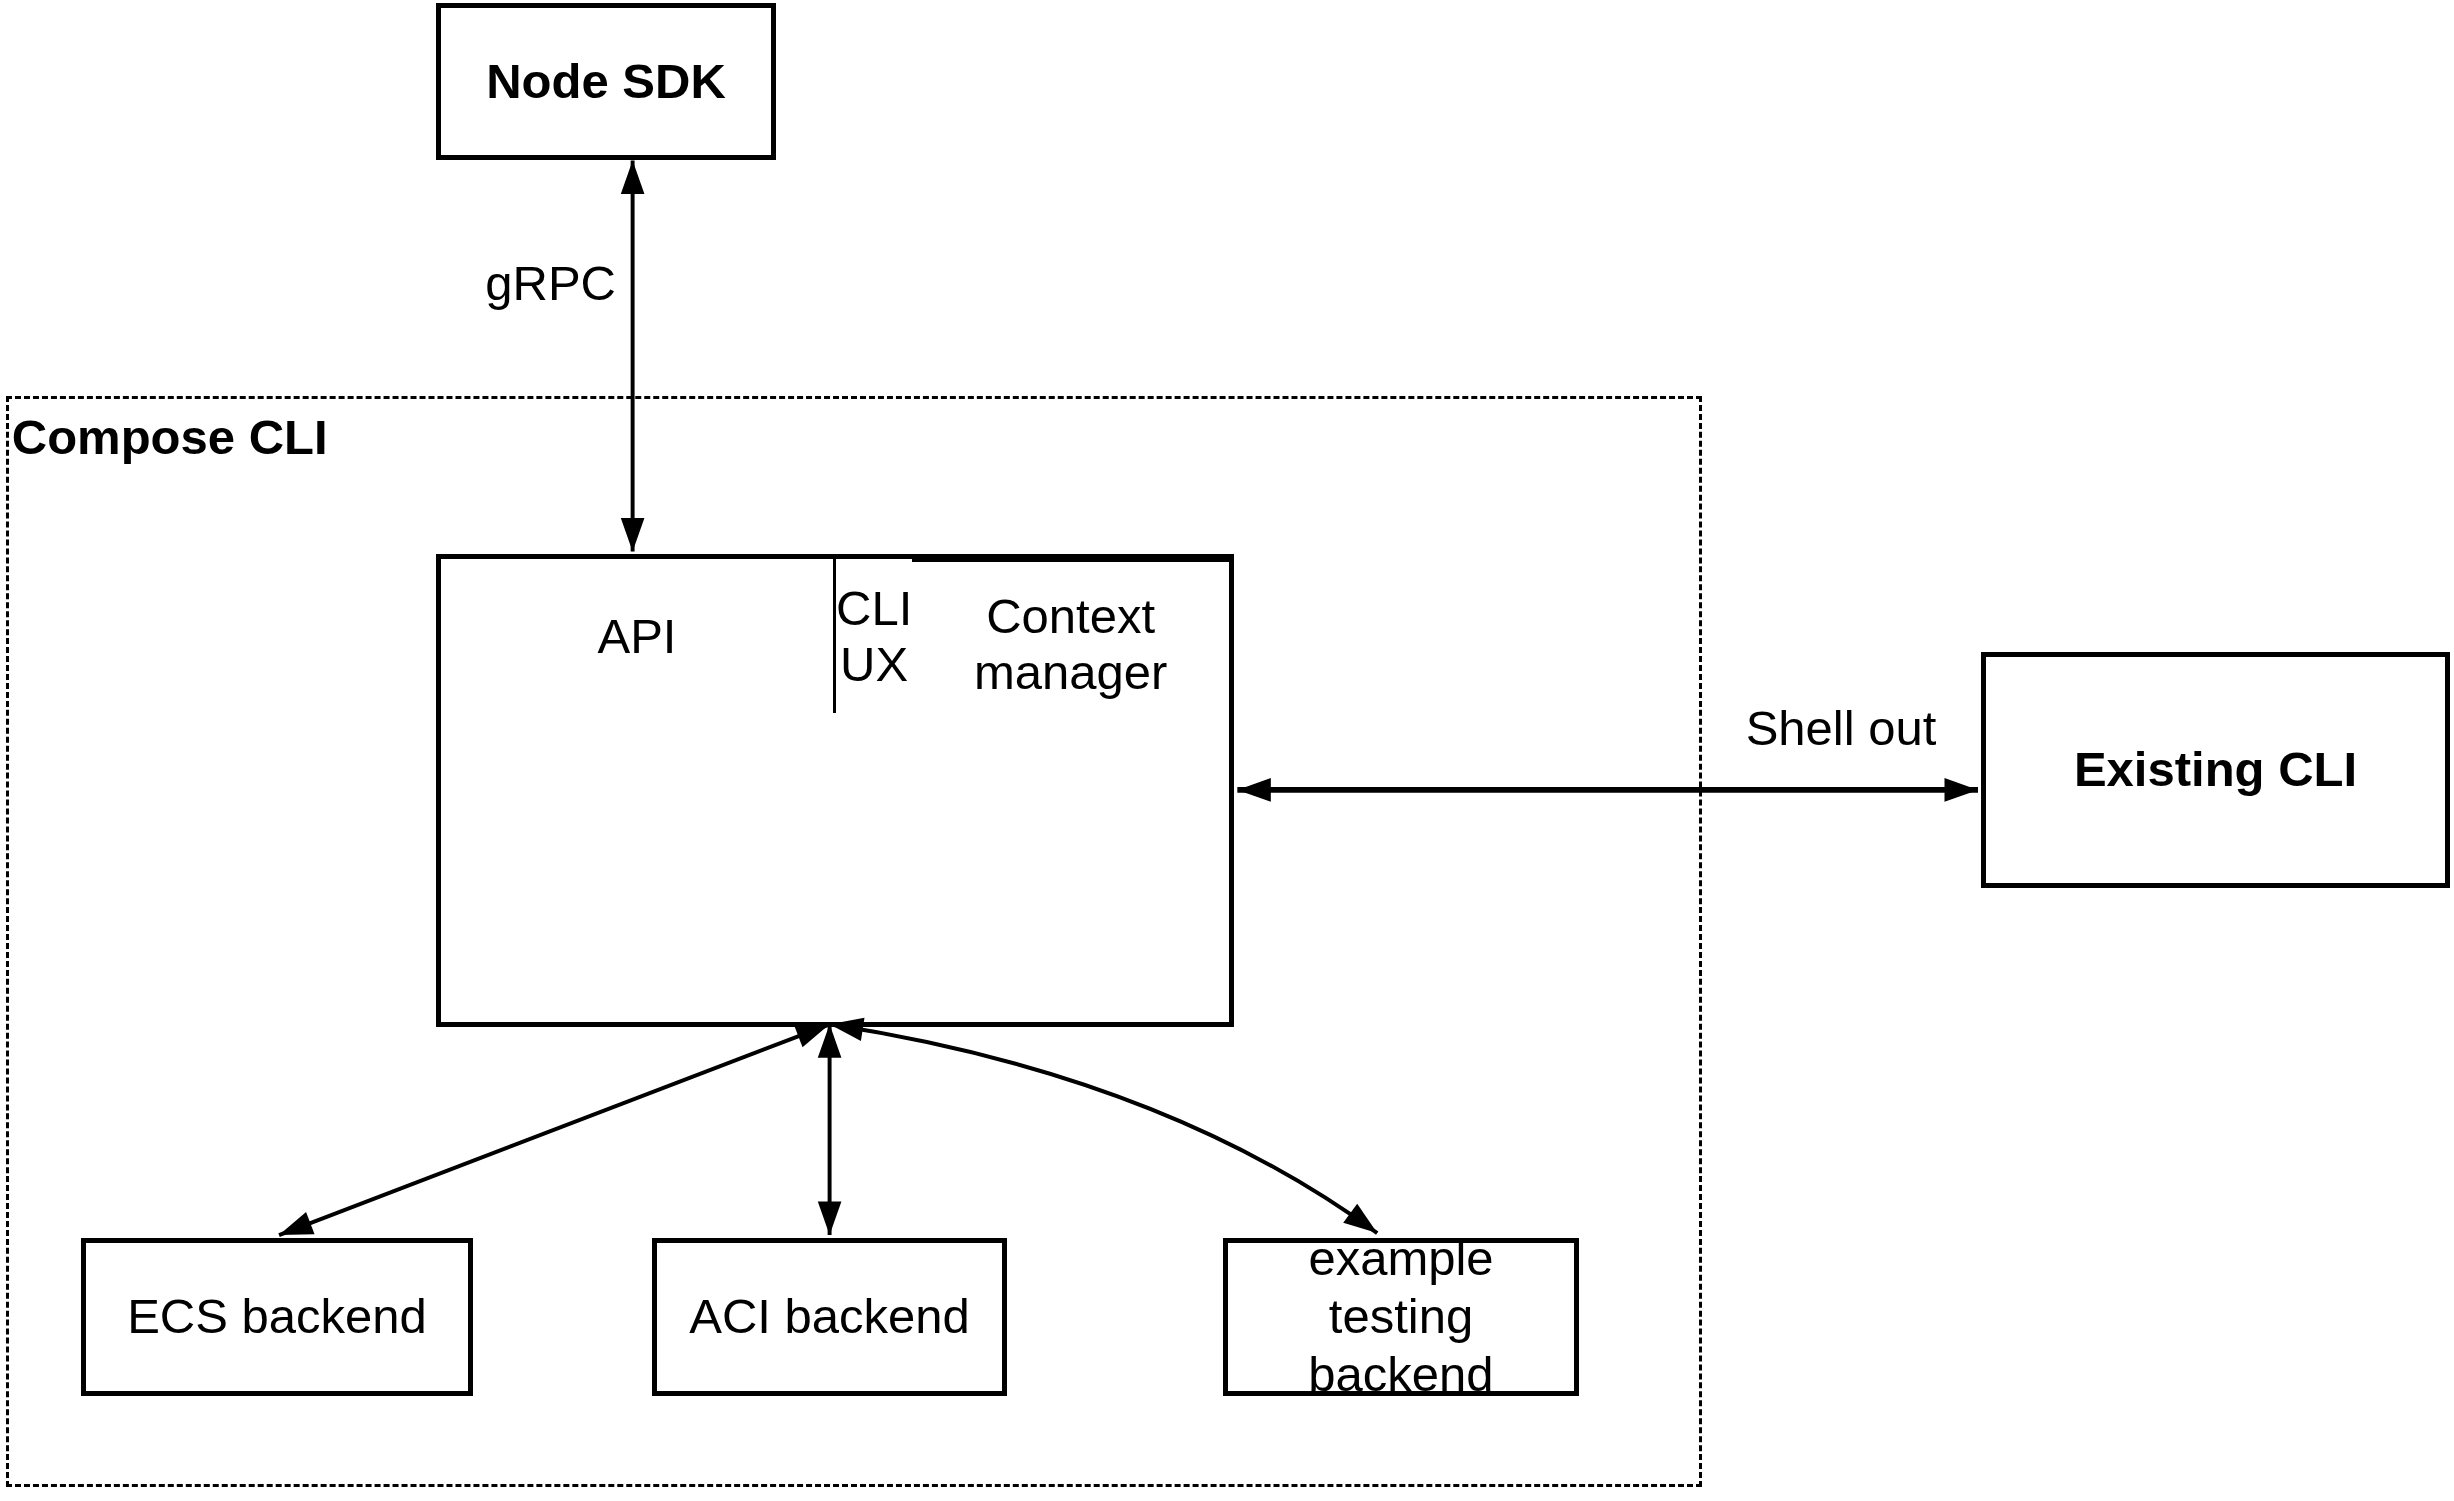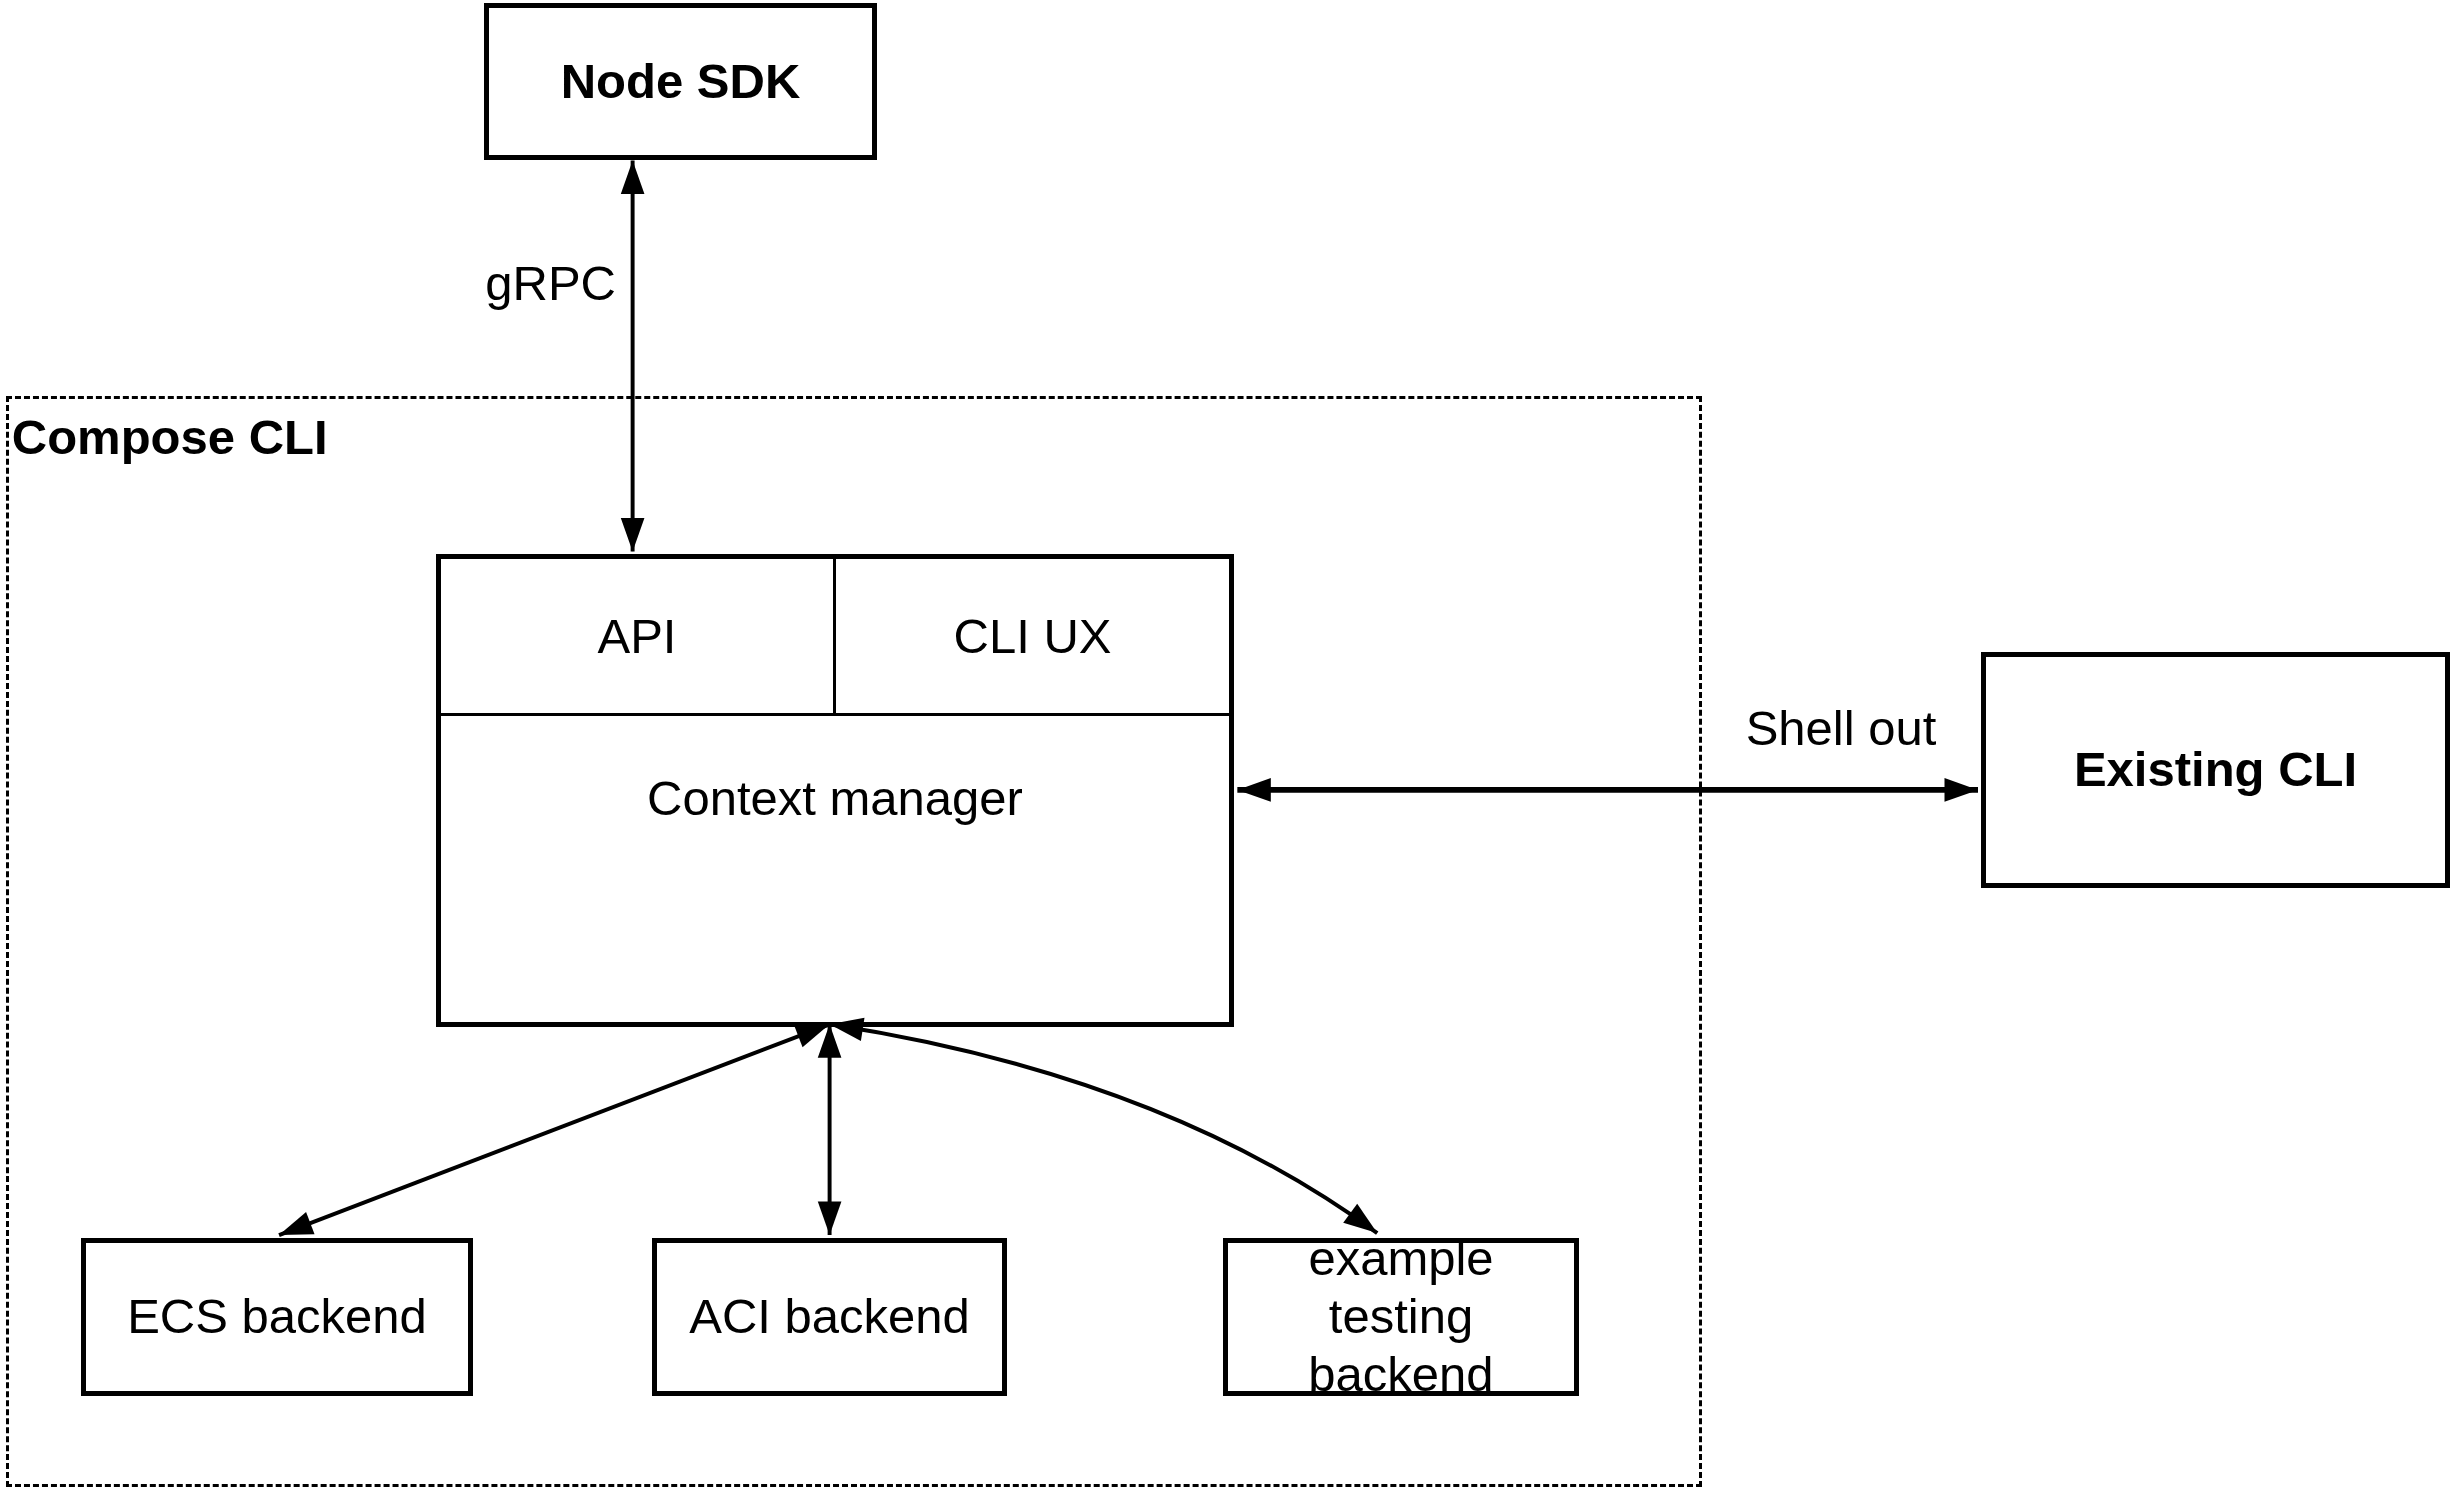--- a/index.html
+++ b/index.html
@@ -37,35 +37,36 @@
   #compose-container {
     position: absolute;
     left: 5.9px; top: 396px;
     width: 1696px; height: 1091px;
     box-sizing: border-box;
     border: 3.9px dashed #000000;
     background: transparent;
   }
   #compose-label { left: 11.8px; top: 412px; font-weight: bold; }
   
-  #node-sdk     { left: 436px;  top: 3px;    width: 393px; height: 157px; margin-left: 48px; }
+  #node-sdk     { left: 436px;  top: 3px;    width: 340px; height: 157px; }
   #existing-cli { left: 1981px; top: 652px;  width: 469px; height: 236px; }
   #ecs-backend  { left: 81px;   top: 1238px; width: 392px; height: 158px; }
   #aci-backend  { left: 652px;  top: 1238px; width: 355px; height: 158px; }
   #example-backend { left: 1223px; top: 1238px; width: 356px; height: 158px; padding: 0 5.9px; }
   
   #stack {
     position: absolute;
     left: 436px; top: 554px;
     width: 798px; height: 473px;
     box-sizing: border-box;
     border: 5.9px solid #000000;
     background: #ffffff;
     display: flex;
-    flex-direction: column;
+    flex-direction: row;
+    justify-content: flex-end;
   }
   #stack .row1 { height: 154px; display: flex; }
   #stack .cell {
     display: flex;
     align-items: center;
     justify-content: center;
     text-align: center;
     font-size: 49px;
     box-sizing: border-box;
   }

